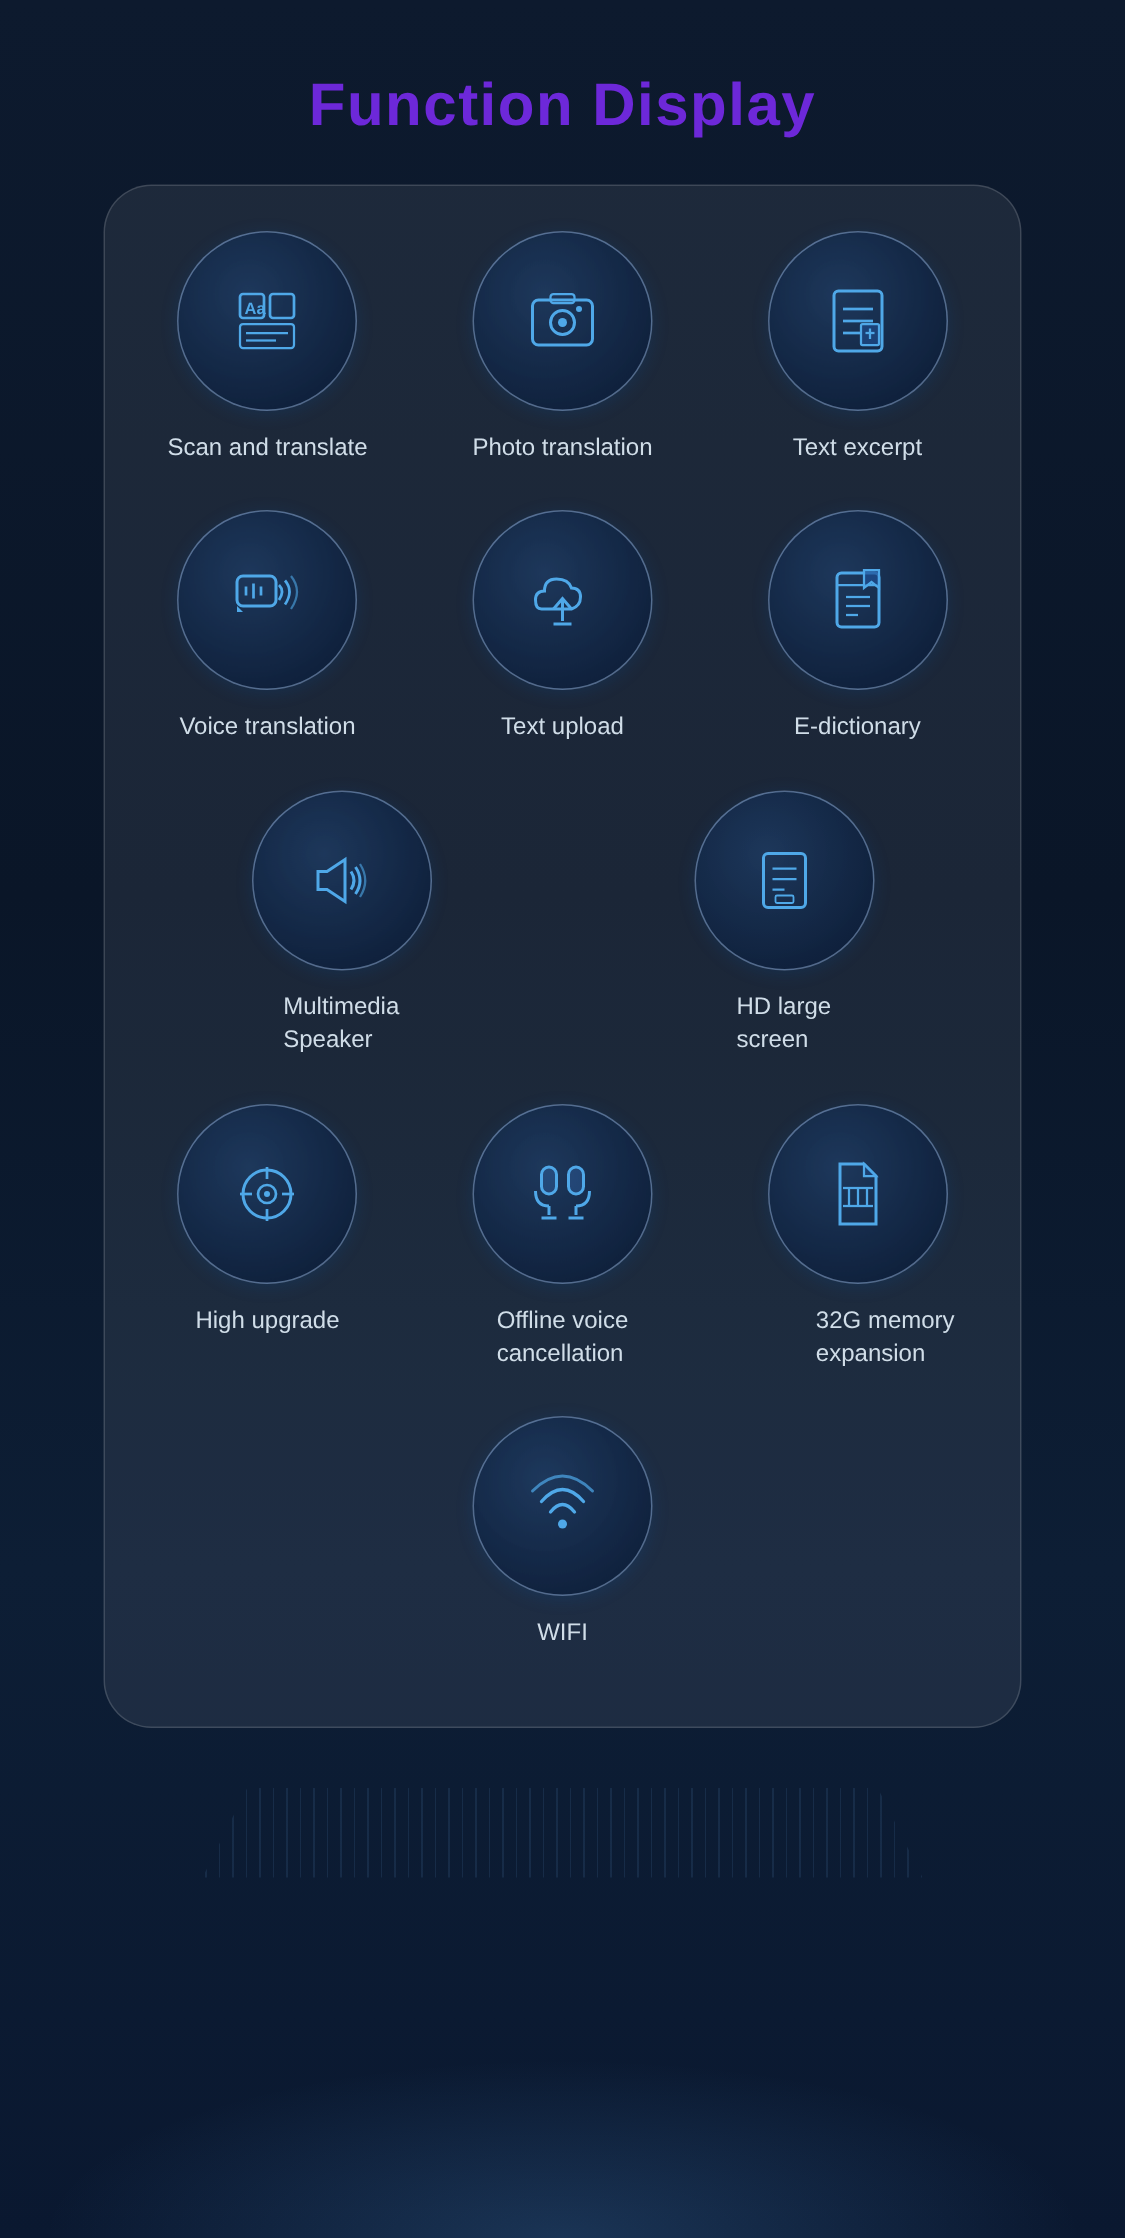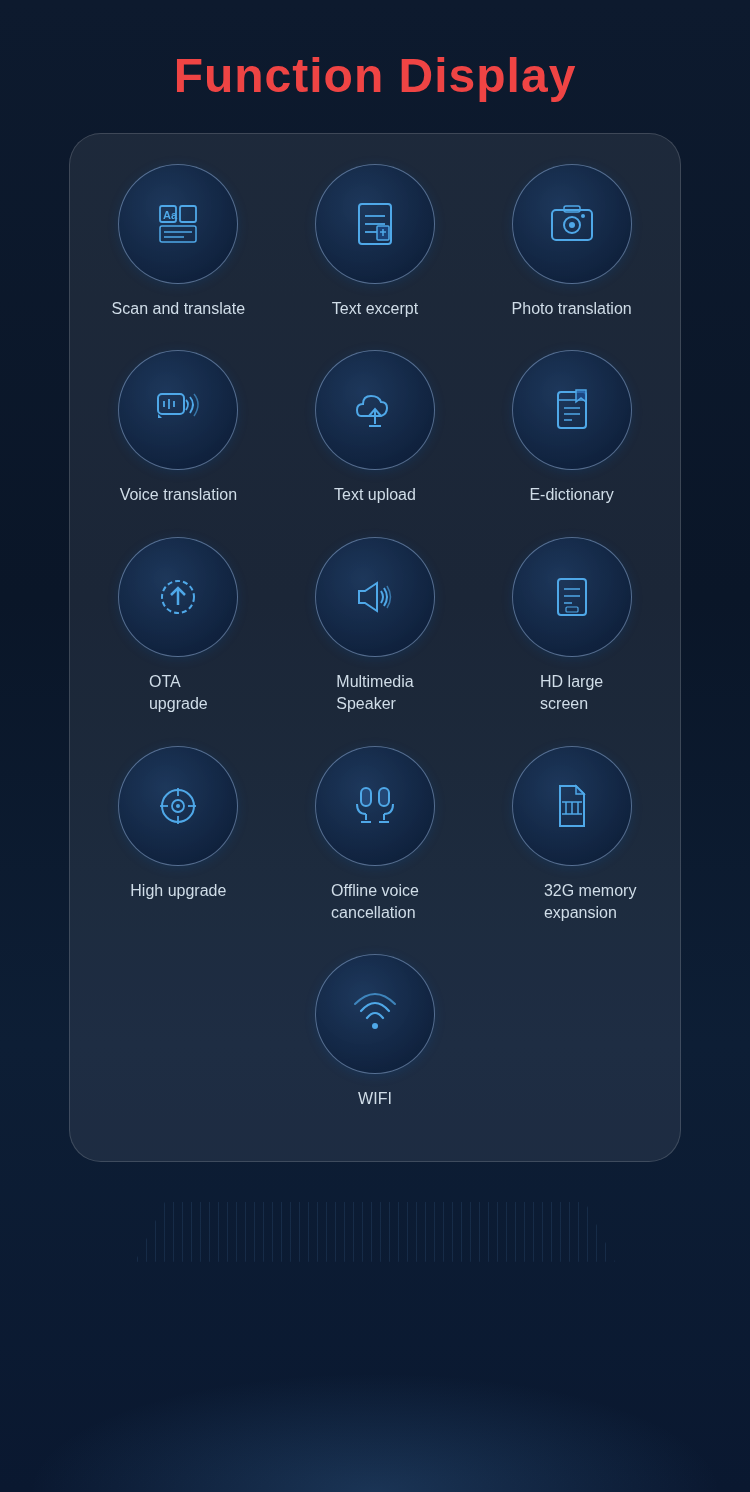--- a/index.html
+++ b/index.html
@@ -10,22 +10,22 @@
       background: linear-gradient(180deg, #0d1a2e 0%, #0a1628 40%, #0d1e35 70%, #0a1830 100%);
       font-family: 'Arial', sans-serif;
       display: flex;
       flex-direction: column;
       align-items: center;
       overflow-x: hidden;
       position: relative;
     }
 
     .page-title {
-      color: #ef4444;
-      font-size: 48px;
+      color: #6d28d9;
+      font-size: 40px;
       font-weight: 900;
       text-align: center;
       padding: 48px 20px 30px;
       letter-spacing: 1px;
     }
 
     .card {
       background: rgba(255,255,255,0.07);
       border: 1px solid rgba(255,255,255,0.15);
       border-radius: 32px;
@@ -130,44 +130,44 @@
           <line x1="14" y1="36" x2="42" y2="36" stroke="#4fa8e8" stroke-width="1.5"></line>
           <line x1="14" y1="41" x2="34" y2="41" stroke="#4fa8e8" stroke-width="1.5"></line>
         </svg>
       </div>
       <span class="feature-label">Scan and translate</span>
     </div>
 
     <div class="feature-item">
       <div class="icon-circle">
         <svg viewBox="0 0 56 56" fill="none" xmlns="http://www.w3.org/2000/svg">
+          <rect x="8" y="14" width="40" height="30" rx="4" stroke="#4fa8e8" stroke-width="2" fill="none"></rect>
+          <circle cx="28" cy="29" r="8" stroke="#4fa8e8" stroke-width="2" fill="none"></circle>
+          <circle cx="28" cy="29" r="3" fill="#4fa8e8"></circle>
+          <rect x="20" y="10" width="16" height="6" rx="2" stroke="#4fa8e8" stroke-width="1.5" fill="none"></rect>
+          <circle cx="39" cy="20" r="2" fill="#4fa8e8"></circle>
+        </svg>
+      </div>
+      <span class="feature-label">Photo translation</span>
+    </div>
+
+    <div class="feature-item">
+      <div class="icon-circle">
+        <svg viewBox="0 0 56 56" fill="none" xmlns="http://www.w3.org/2000/svg">
           <rect x="12" y="8" width="32" height="40" rx="3" stroke="#4fa8e8" stroke-width="2" fill="none"></rect>
           <line x1="18" y1="20" x2="38" y2="20" stroke="#4fa8e8" stroke-width="1.8"></line>
           <line x1="18" y1="28" x2="38" y2="28" stroke="#4fa8e8" stroke-width="1.8"></line>
           <line x1="18" y1="36" x2="30" y2="36" stroke="#4fa8e8" stroke-width="1.8"></line>
           <rect x="30" y="30" width="12" height="14" rx="1" fill="rgba(30,80,150,0.6)" stroke="#4fa8e8" stroke-width="1.5"></rect>
           <line x1="36" y1="33" x2="36" y2="40" stroke="#4fa8e8" stroke-width="1.5"></line>
           <line x1="33" y1="36" x2="39" y2="36" stroke="#4fa8e8" stroke-width="1.5"></line>
         </svg>
       </div>
       <span class="feature-label">Text excerpt</span>
     </div>
-
-    <div class="feature-item">
-      <div class="icon-circle">
-        <svg viewBox="0 0 56 56" fill="none" xmlns="http://www.w3.org/2000/svg">
-          <rect x="8" y="14" width="40" height="30" rx="4" stroke="#4fa8e8" stroke-width="2" fill="none"></rect>
-          <circle cx="28" cy="29" r="8" stroke="#4fa8e8" stroke-width="2" fill="none"></circle>
-          <circle cx="28" cy="29" r="3" fill="#4fa8e8"></circle>
-          <rect x="20" y="10" width="16" height="6" rx="2" stroke="#4fa8e8" stroke-width="1.5" fill="none"></rect>
-          <circle cx="39" cy="20" r="2" fill="#4fa8e8"></circle>
-        </svg>
-      </div>
-      <span class="feature-label">Photo translation</span>
-    </div>
   </div>
 
   <div class="grid-row">
     <div class="feature-item">
       <div class="icon-circle">
         <svg viewBox="0 0 56 56" fill="none" xmlns="http://www.w3.org/2000/svg">
 
           <rect x="8" y="12" width="26" height="20" rx="4" stroke="#4fa8e8" stroke-width="2" fill="none"></rect>
           <line x1="14" y1="19" x2="14" y2="25" stroke="#4fa8e8" stroke-width="1.8"></line>
           <line x1="19" y1="17" x2="19" y2="27" stroke="#4fa8e8" stroke-width="1.8"></line>
@@ -206,32 +206,20 @@
           <line x1="20" y1="26" x2="36" y2="26" stroke="#4fa8e8" stroke-width="1.5"></line>
           <line x1="20" y1="32" x2="36" y2="32" stroke="#4fa8e8" stroke-width="1.5"></line>
           <line x1="20" y1="38" x2="28" y2="38" stroke="#4fa8e8" stroke-width="1.5"></line>
         </svg>
       </div>
       <span class="feature-label">E-dictionary</span>
     </div>
   </div>
 
   <div class="grid-row">
-    <div class="feature-item">
-      <div class="icon-circle">
-        <svg viewBox="0 0 56 56" fill="none" xmlns="http://www.w3.org/2000/svg">
-
-          <circle cx="28" cy="28" r="16" stroke="#4fa8e8" stroke-width="2" stroke-dasharray="5 3" fill="none"></circle>
-          <line x1="28" y1="36" x2="28" y2="20" stroke="#4fa8e8" stroke-width="2.5"></line>
-          <polyline points="21,26 28,19 35,26" stroke="#4fa8e8" stroke-width="2.5" fill="none"></polyline>
-        </svg>
-      </div>
-      <span class="feature-label" style="white-space:pre-line;">OTA
-upgrade</span>
-    </div>
 
     <div class="feature-item">
       <div class="icon-circle">
         <svg viewBox="0 0 56 56" fill="none" xmlns="http://www.w3.org/2000/svg">
 
           <path d="M12 22 L12 34 L18 34 L30 42 L30 14 L18 22Z" stroke="#4fa8e8" stroke-width="2" fill="none"></path>
           <line x1="12" y1="22" x2="18" y2="22" stroke="#4fa8e8" stroke-width="1.5"></line>
 
           <path d="M34 22 Q38 28 34 34" stroke="#4fa8e8" stroke-width="2" fill="none"></path>
           <path d="M37 19 Q43 28 37 37" stroke="#4fa8e8" stroke-width="2" fill="none"></path>

